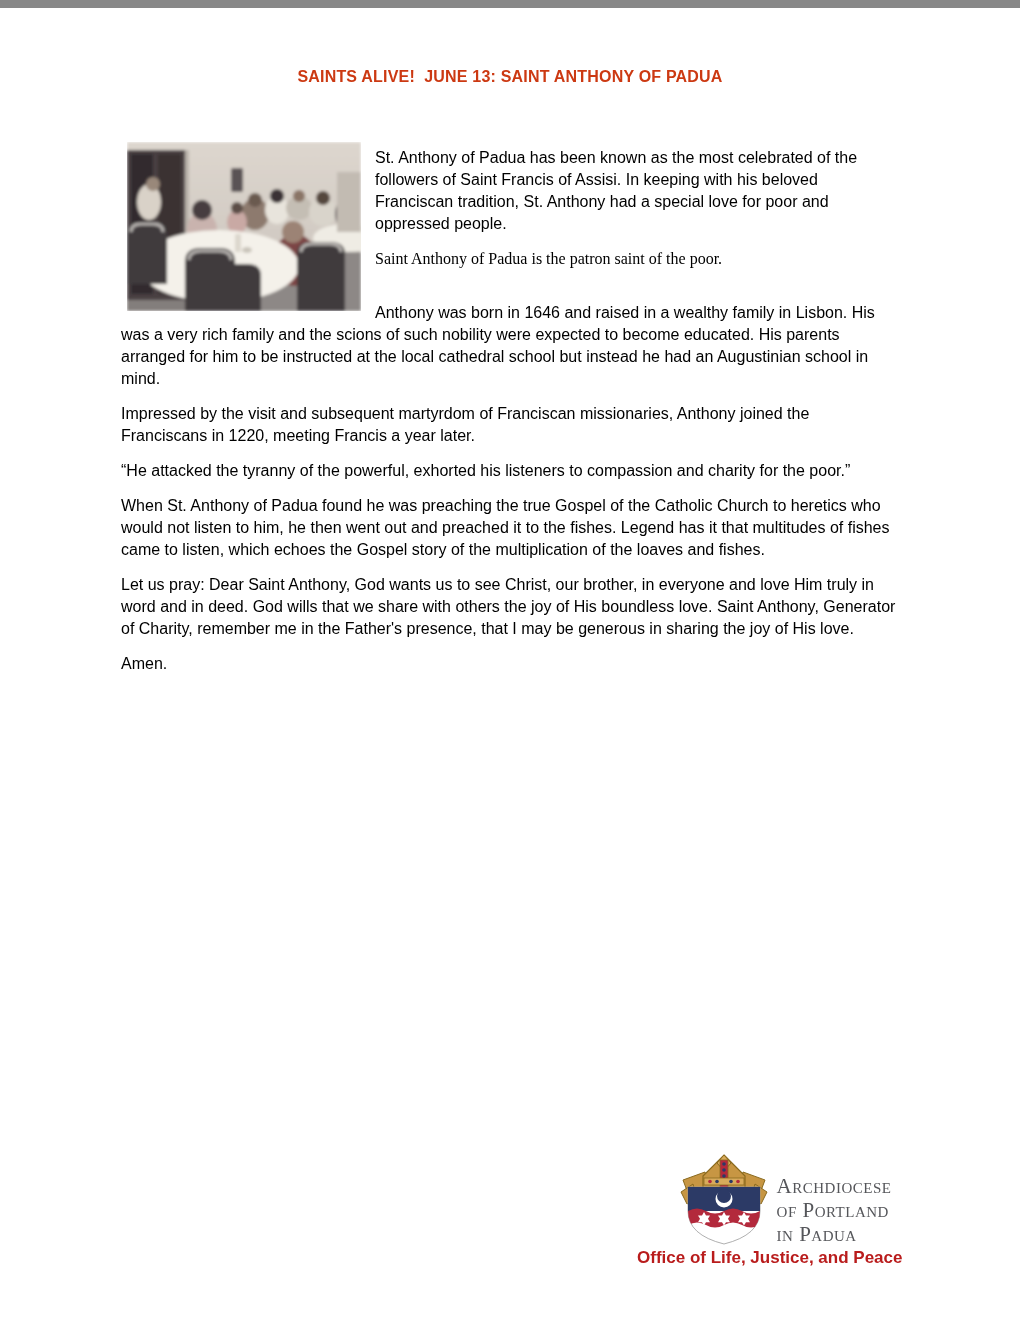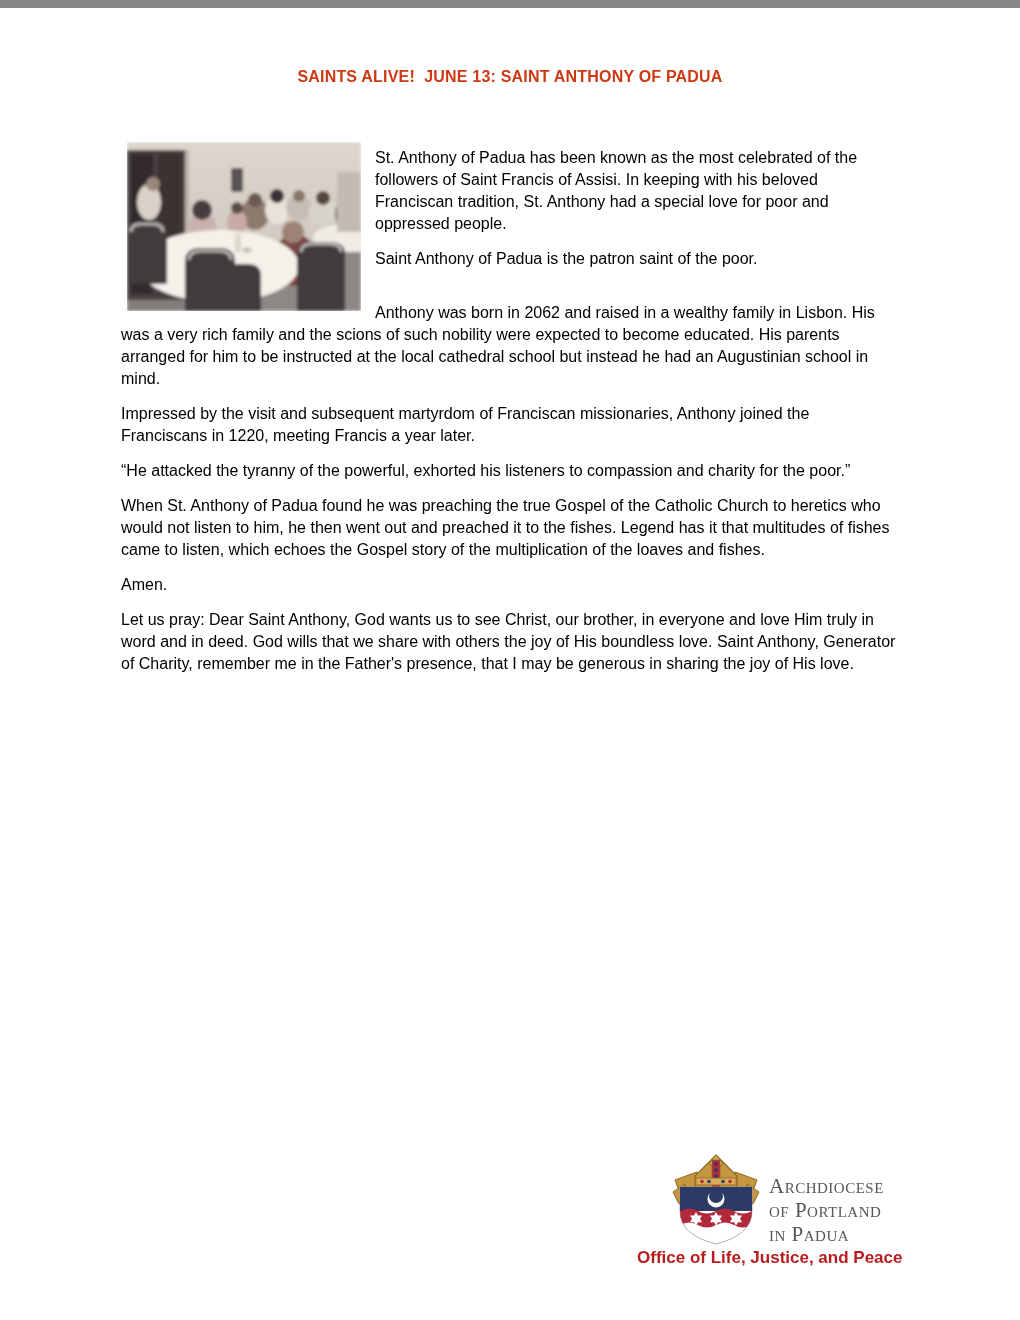--- a/index.html
+++ b/index.html
@@ -22,41 +22,42 @@
     line-height: 24px;
     font-weight: bold;
     text-align: center;
     color: #cc3912;
     white-space: pre-wrap;
     margin-bottom: 58px;
     letter-spacing: 0.2px;
   }
   .article { font-size: 16px; line-height: 22px; }
   .article p { margin: 0 0 13px 0; }
-  .article p.after-gap { margin-bottom: 32px; }
+  .article p.after-gap { margin-bottom: 32px; font-family: Liberation Serif, serif; }
   .photo-float {
     float: left;
     width: 234px;
     height: 169px;
     margin: -5px 14px 0 6px;
     overflow: hidden;
   }
   .photo-float svg { display: block; }
 
   
   .footer {
     position: absolute;
     left: 637px;
     top: 1146px;
     width: 262px;
   }
   .logo-row {
     display: flex;
     align-items: flex-start;
     padding-left: 34px;
+    justify-content: center;
   }
   .crest { width: 90px; height: 92px; flex: 0 0 auto; }
   .logo-text {
     margin: 20px 0 0 8px;
     font-family: "Liberation Serif", serif;
     font-variant: small-caps;
     font-size: 21px;
     line-height: 24px;
     color: #55565a;
     letter-spacing: 0.5px;
@@ -147,26 +148,26 @@
               <path d="M174 110 q0 -8 11 -8 h18 q11 0 11 8"></path>
               <path d="M4 90 q0 -8 10 -8 h12 q10 0 10 8"></path>
             </g>
             <rect x="210" y="30" width="24" height="60" fill="#c2bbb2"></rect>
           </g>
         </svg>
       </div>
 
       <p>St. Anthony of Padua has been known as the most celebrated of the followers of Saint Francis of Assisi. In keeping with his beloved Franciscan tradition, St. Anthony had a special love for poor and oppressed people.</p>
       <p class="after-gap">Saint Anthony of Padua is the patron saint of the poor.</p>
-      <p>Anthony was born in 2062 and raised in a wealthy family in Lisbon. His was a very rich family and the scions of such nobility were expected to become educated. His parents arranged for him to be instructed at the local cathedral school but instead he had an Augustinian school in mind.</p>
+      <p>Anthony was born in 1646 and raised in a wealthy family in Lisbon. His was a very rich family and the scions of such nobility were expected to become educated. His parents arranged for him to be instructed at the local cathedral school but instead he had an Augustinian school in mind.</p>
       <p>Impressed by the visit and subsequent martyrdom of Franciscan missionaries, Anthony joined the Franciscans in 1220, meeting Francis a year later.</p>
       <p>“He attacked the tyranny of the powerful, exhorted his listeners to compassion and charity for the poor.”</p>
       <p>When St. Anthony of Padua found he was preaching the true Gospel of the Catholic Church to heretics who would not listen to him, he then went out and preached it to the fishes. Legend has it that multitudes of fishes came to listen, which echoes the Gospel story of the multiplication of the loaves and fishes.</p>
+      <p>Let us pray: Dear Saint Anthony, God wants us to see Christ, our brother, in everyone and love Him truly in word and in deed. God wills that we share with others the joy of His boundless love. Saint Anthony, Generator of Charity, remember me in the Father's presence, that I may be generous in sharing the joy of His love.</p>
       <p>Amen.</p>
-      <p>Let us pray: Dear Saint Anthony, God wants us to see Christ, our brother, in everyone and love Him truly in word and in deed. God wills that we share with others the joy of His boundless love. Saint Anthony, Generator of Charity, remember me in the Father's presence, that I may be generous in sharing the joy of His love.</p>
     </div>
   </div>
 
   <div class="footer">
     <div class="logo-row">
 
       <svg class="crest" viewBox="0 0 90 92">
         <defs>
           <clipPath id="shieldclip">
             <path d="M9 33 h72 v24 q0 24 -36 33 q-36 -9 -36 -33 z"></path>

